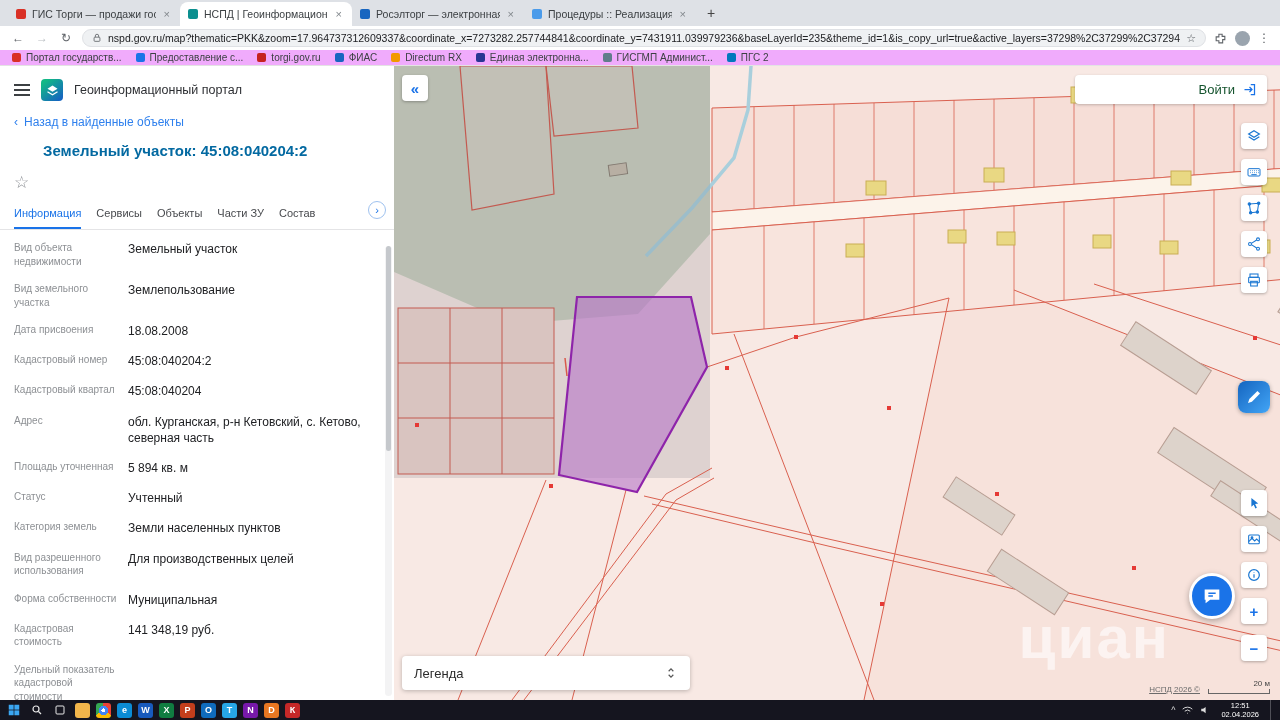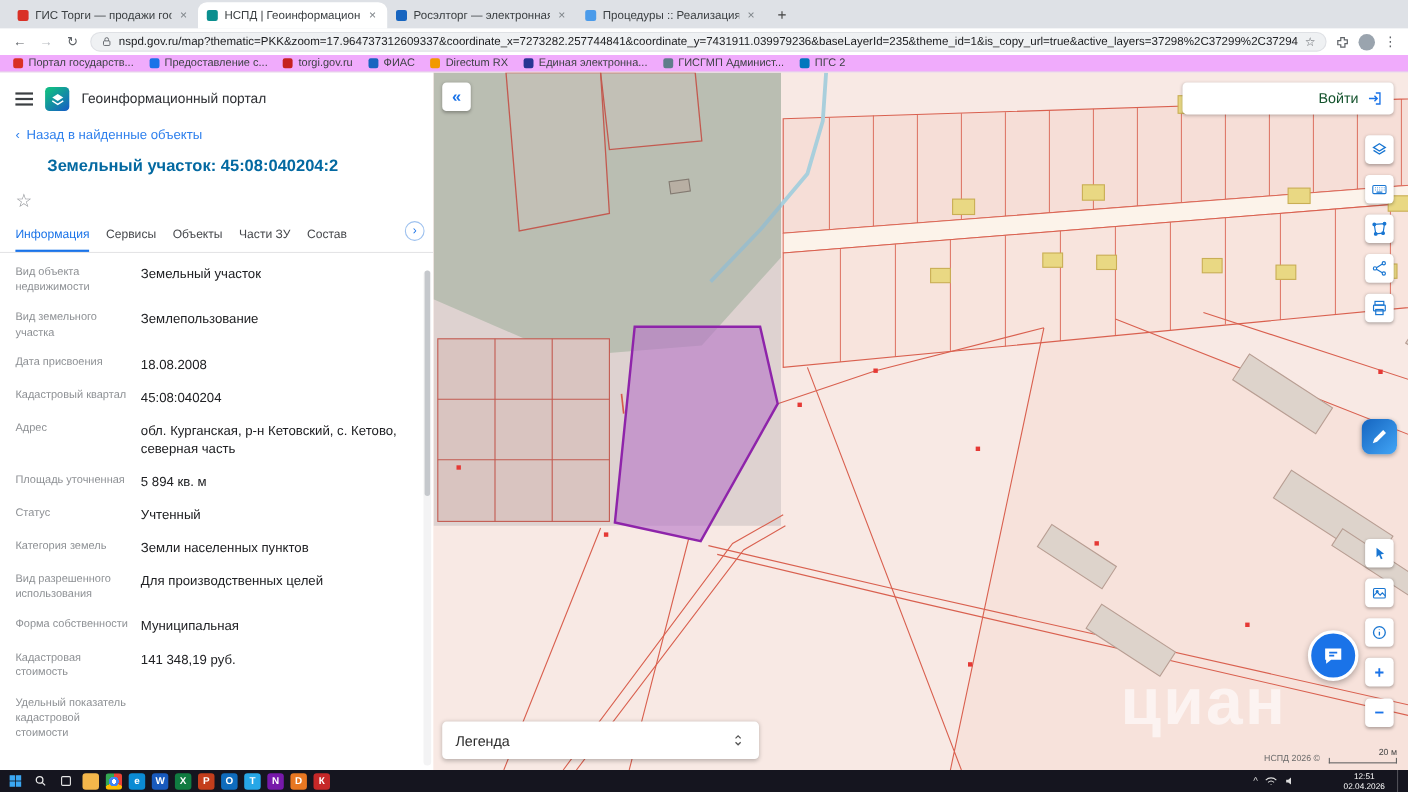--- a/index.html
+++ b/index.html
@@ -60,33 +60,33 @@
   .mbtn svg { display:block; }
   .collapse { left:8px; top:9px; font-size:15px; font-weight:700; }
   .login { position:absolute; top:9px; right:13px; width:192px; height:29px; background:#fff; border-radius:4px; box-shadow:0 1px 3px rgba(0,0,0,.22); display:flex; align-items:center; justify-content:flex-end; gap:7px; padding:0 10px; }
   .login span { color:#14532d; font-size:13px; }
   .draw-btn { position:absolute; right:10px; top:315px; width:32px; height:32px; border-radius:8px; background:linear-gradient(135deg,#1565c0,#42a5f6); box-shadow:0 1px 4px rgba(0,0,0,.3); display:grid; place-items:center; }
   .chat { position:absolute; right:45px; top:507px; width:46px; height:46px; border-radius:50%; background:#1a73e8; border:3px solid #fff; box-shadow:0 2px 6px rgba(0,0,0,.3); display:grid; place-items:center; }
   .zoomtxt { font-size:15px; font-weight:700; }
   .legend { position:absolute; left:8px; bottom:10px; width:288px; height:34px; background:#fff; border-radius:4px; box-shadow:0 1px 4px rgba(0,0,0,.25); display:flex; align-items:center; justify-content:space-between; padding:0 12px; }
   .legend span { font-size:13px; color:#2b2b2b; }
   .mapinfo { position:absolute; right:10px; bottom:6px; display:flex; align-items:flex-end; gap:8px; }
-  .copyright { font-size:8px; color:#6b6b6b; }
+  .copyright { font-size:8px; color:#6b6b6b;text-decoration:underline; }
   .scalewrap { display:flex; flex-direction:column; align-items:flex-end; }
   .scalelabel { font-size:8px; color:#454545; margin-bottom:1px; }
   .scalebar { width:62px; height:5px; border:1px solid #666; border-top:none; }
   .watermark { position:absolute; right:110px; bottom:28px; font-size:60px; font-weight:700; color:rgba(255,255,255,.6); letter-spacing:2px; pointer-events:none; }
 
   
   .taskbar { height:20px; background:#15151f; display:flex; align-items:center; gap:7px; padding:0 6px; }
   .tb-sys { display:grid; place-items:center; width:16px; height:16px; }
   .tb-ico { width:15px; height:15px; border-radius:3px; display:grid; place-items:center; font-size:9px; font-weight:700; color:#fff; }
   .tray { margin-left:auto; display:flex; align-items:center; gap:7px; color:#ddd; }
   .caret { font-size:9px; color:#ddd; }
-  .clock { text-align:center; font-size:7.5px; line-height:1.2; color:#fff; padding:0 4px;margin-left:32px; }
+  .clock { text-align:center; font-size:7.5px; line-height:1.2; color:#fff; padding:0 4px; }
   .tb-end { width:4px; height:20px; border-left:1px solid rgba(255,255,255,.25); }
 </style>
 </head>
 <body>
 
 <div class="screen">
 
   <div class="tabstrip">
     <div class="tabs">
 
@@ -222,20 +222,24 @@
           <div class="row">
             <div class="rlabel">Вид земельного участка</div>
             <div class="rvalue">Землепользование</div>
           </div>
 
           <div class="row">
             <div class="rlabel">Дата присвоения</div>
             <div class="rvalue">18.08.2008</div>
           </div>
 
+          <div class="row">
+            <div class="rlabel">Кадастровый номер</div>
+            <div class="rvalue">45:08:040204:2</div>
+          </div>
 
           <div class="row">
             <div class="rlabel">Кадастровый квартал</div>
             <div class="rvalue">45:08:040204</div>
           </div>
 
           <div class="row">
             <div class="rlabel">Адрес</div>
             <div class="rvalue">обл. Курганская, р-н Кетовский, с. Кетово, северная часть</div>
           </div>

